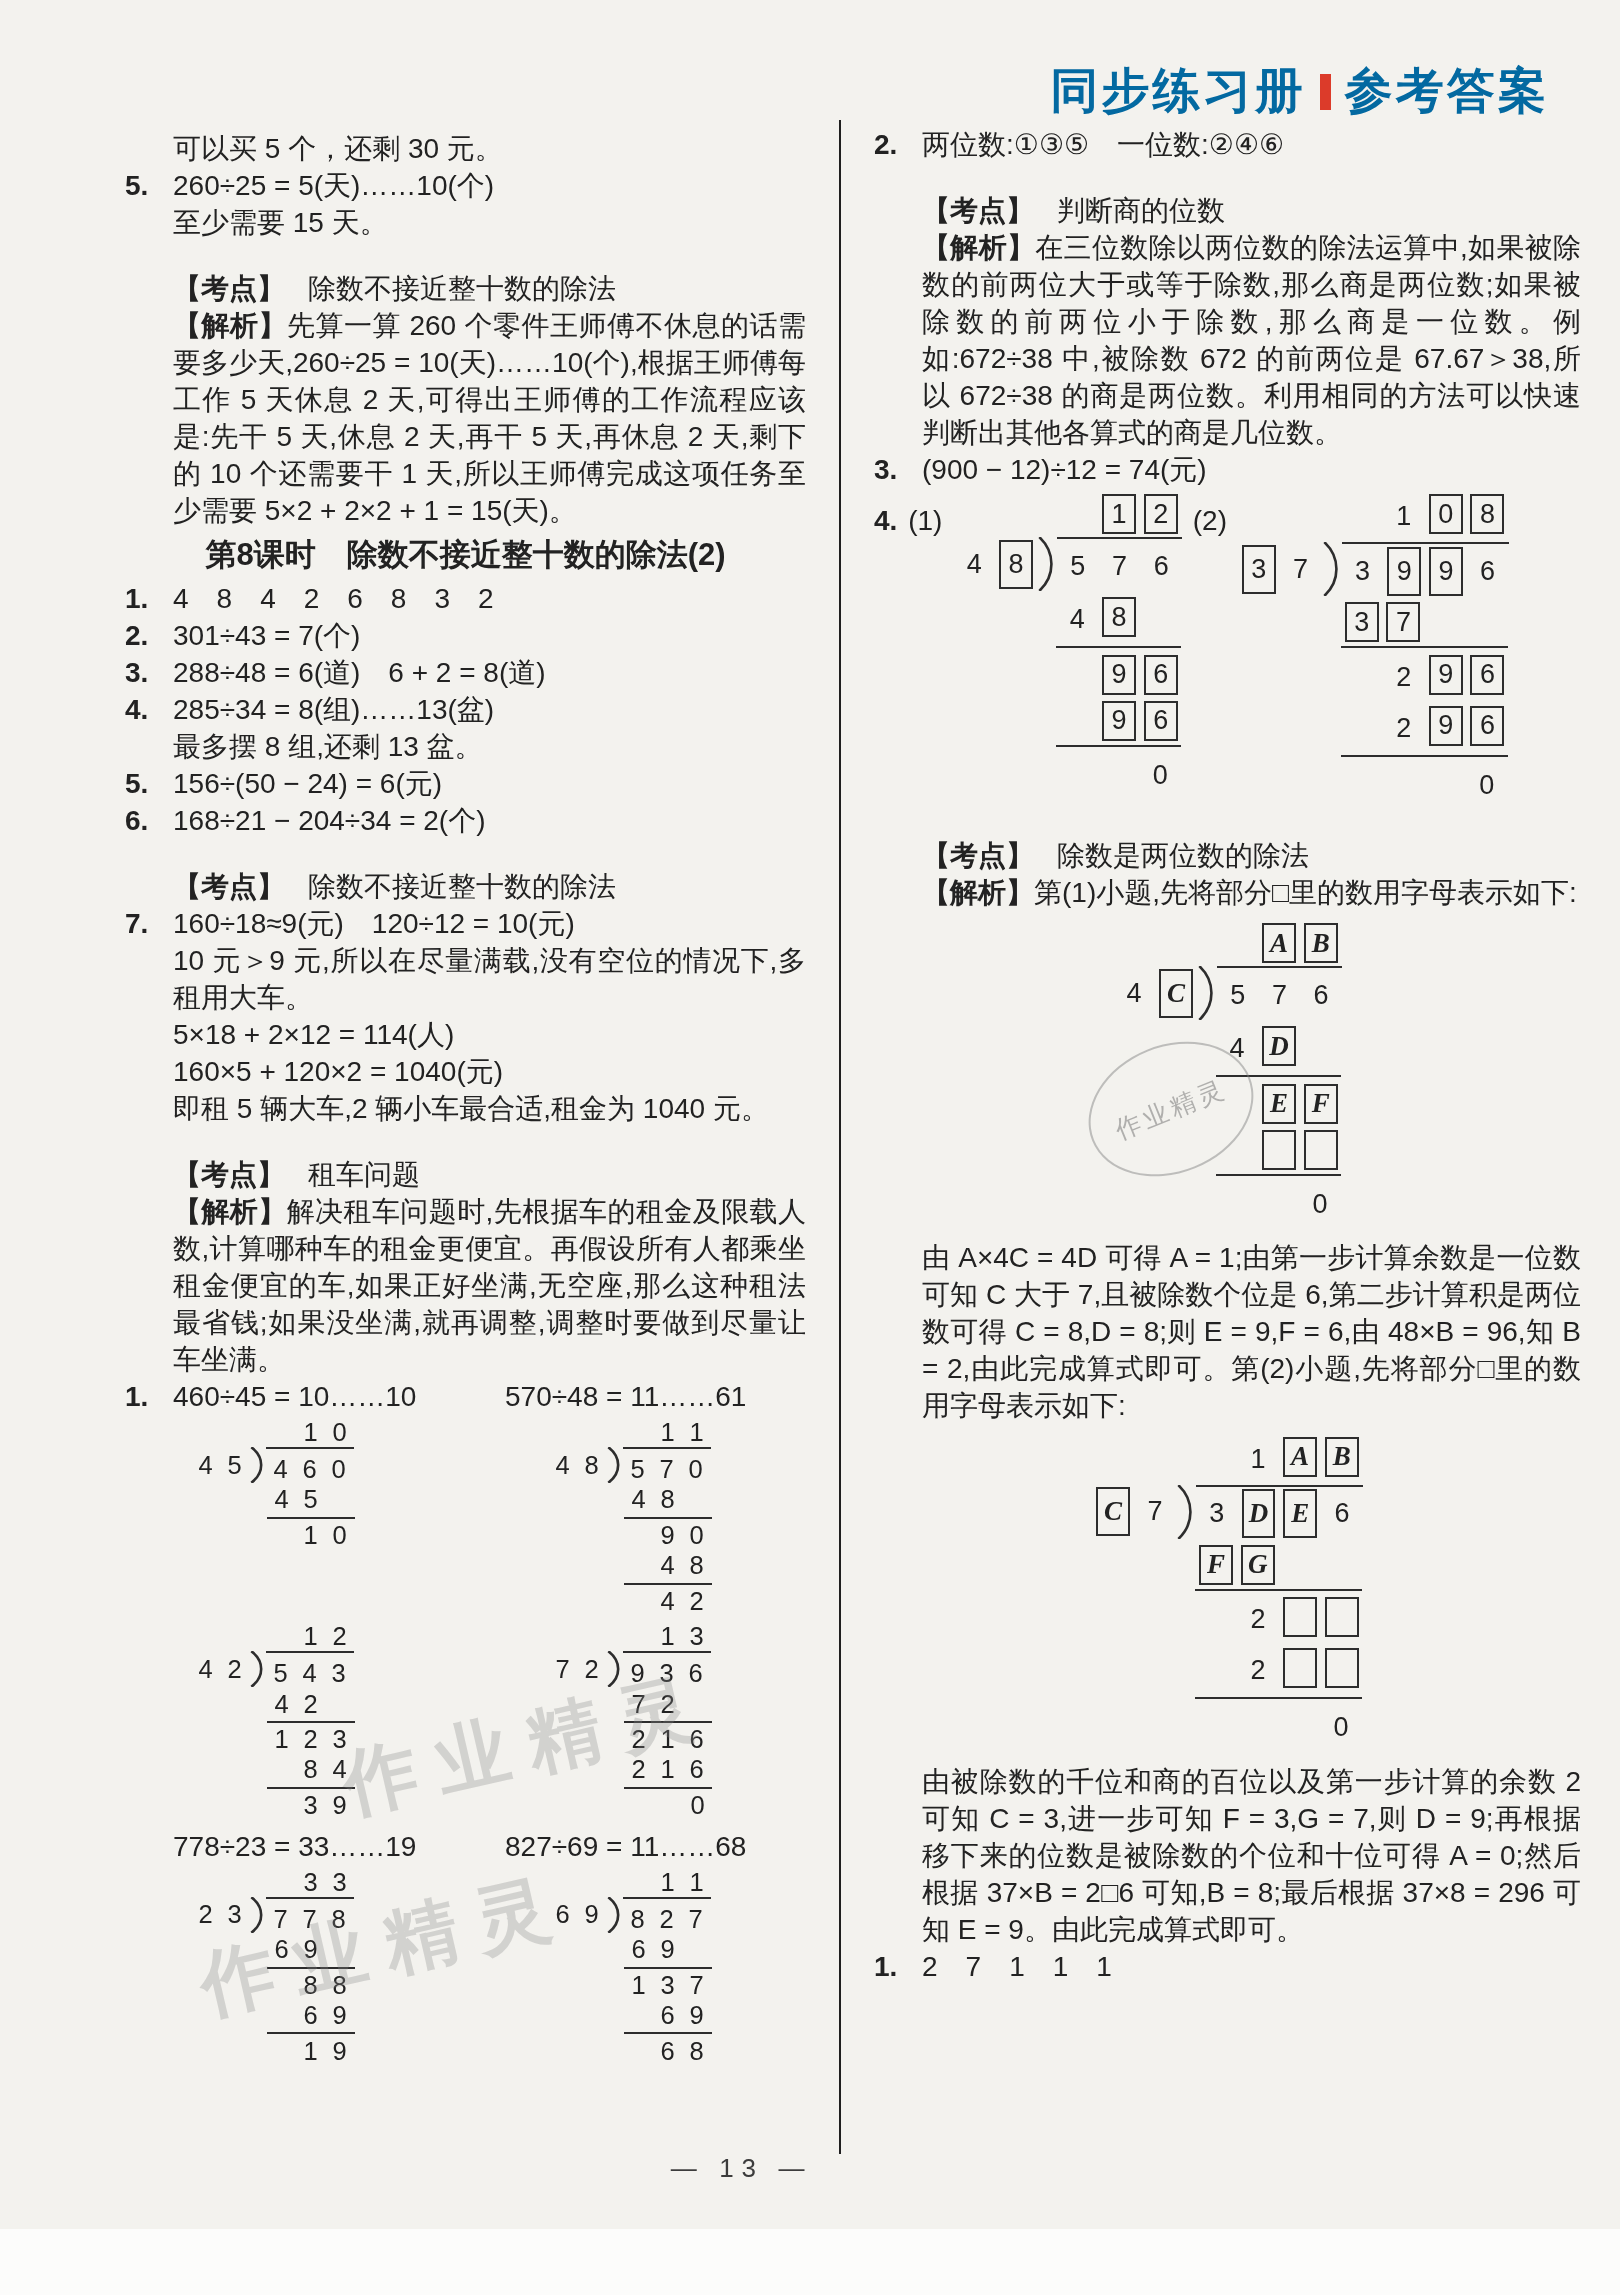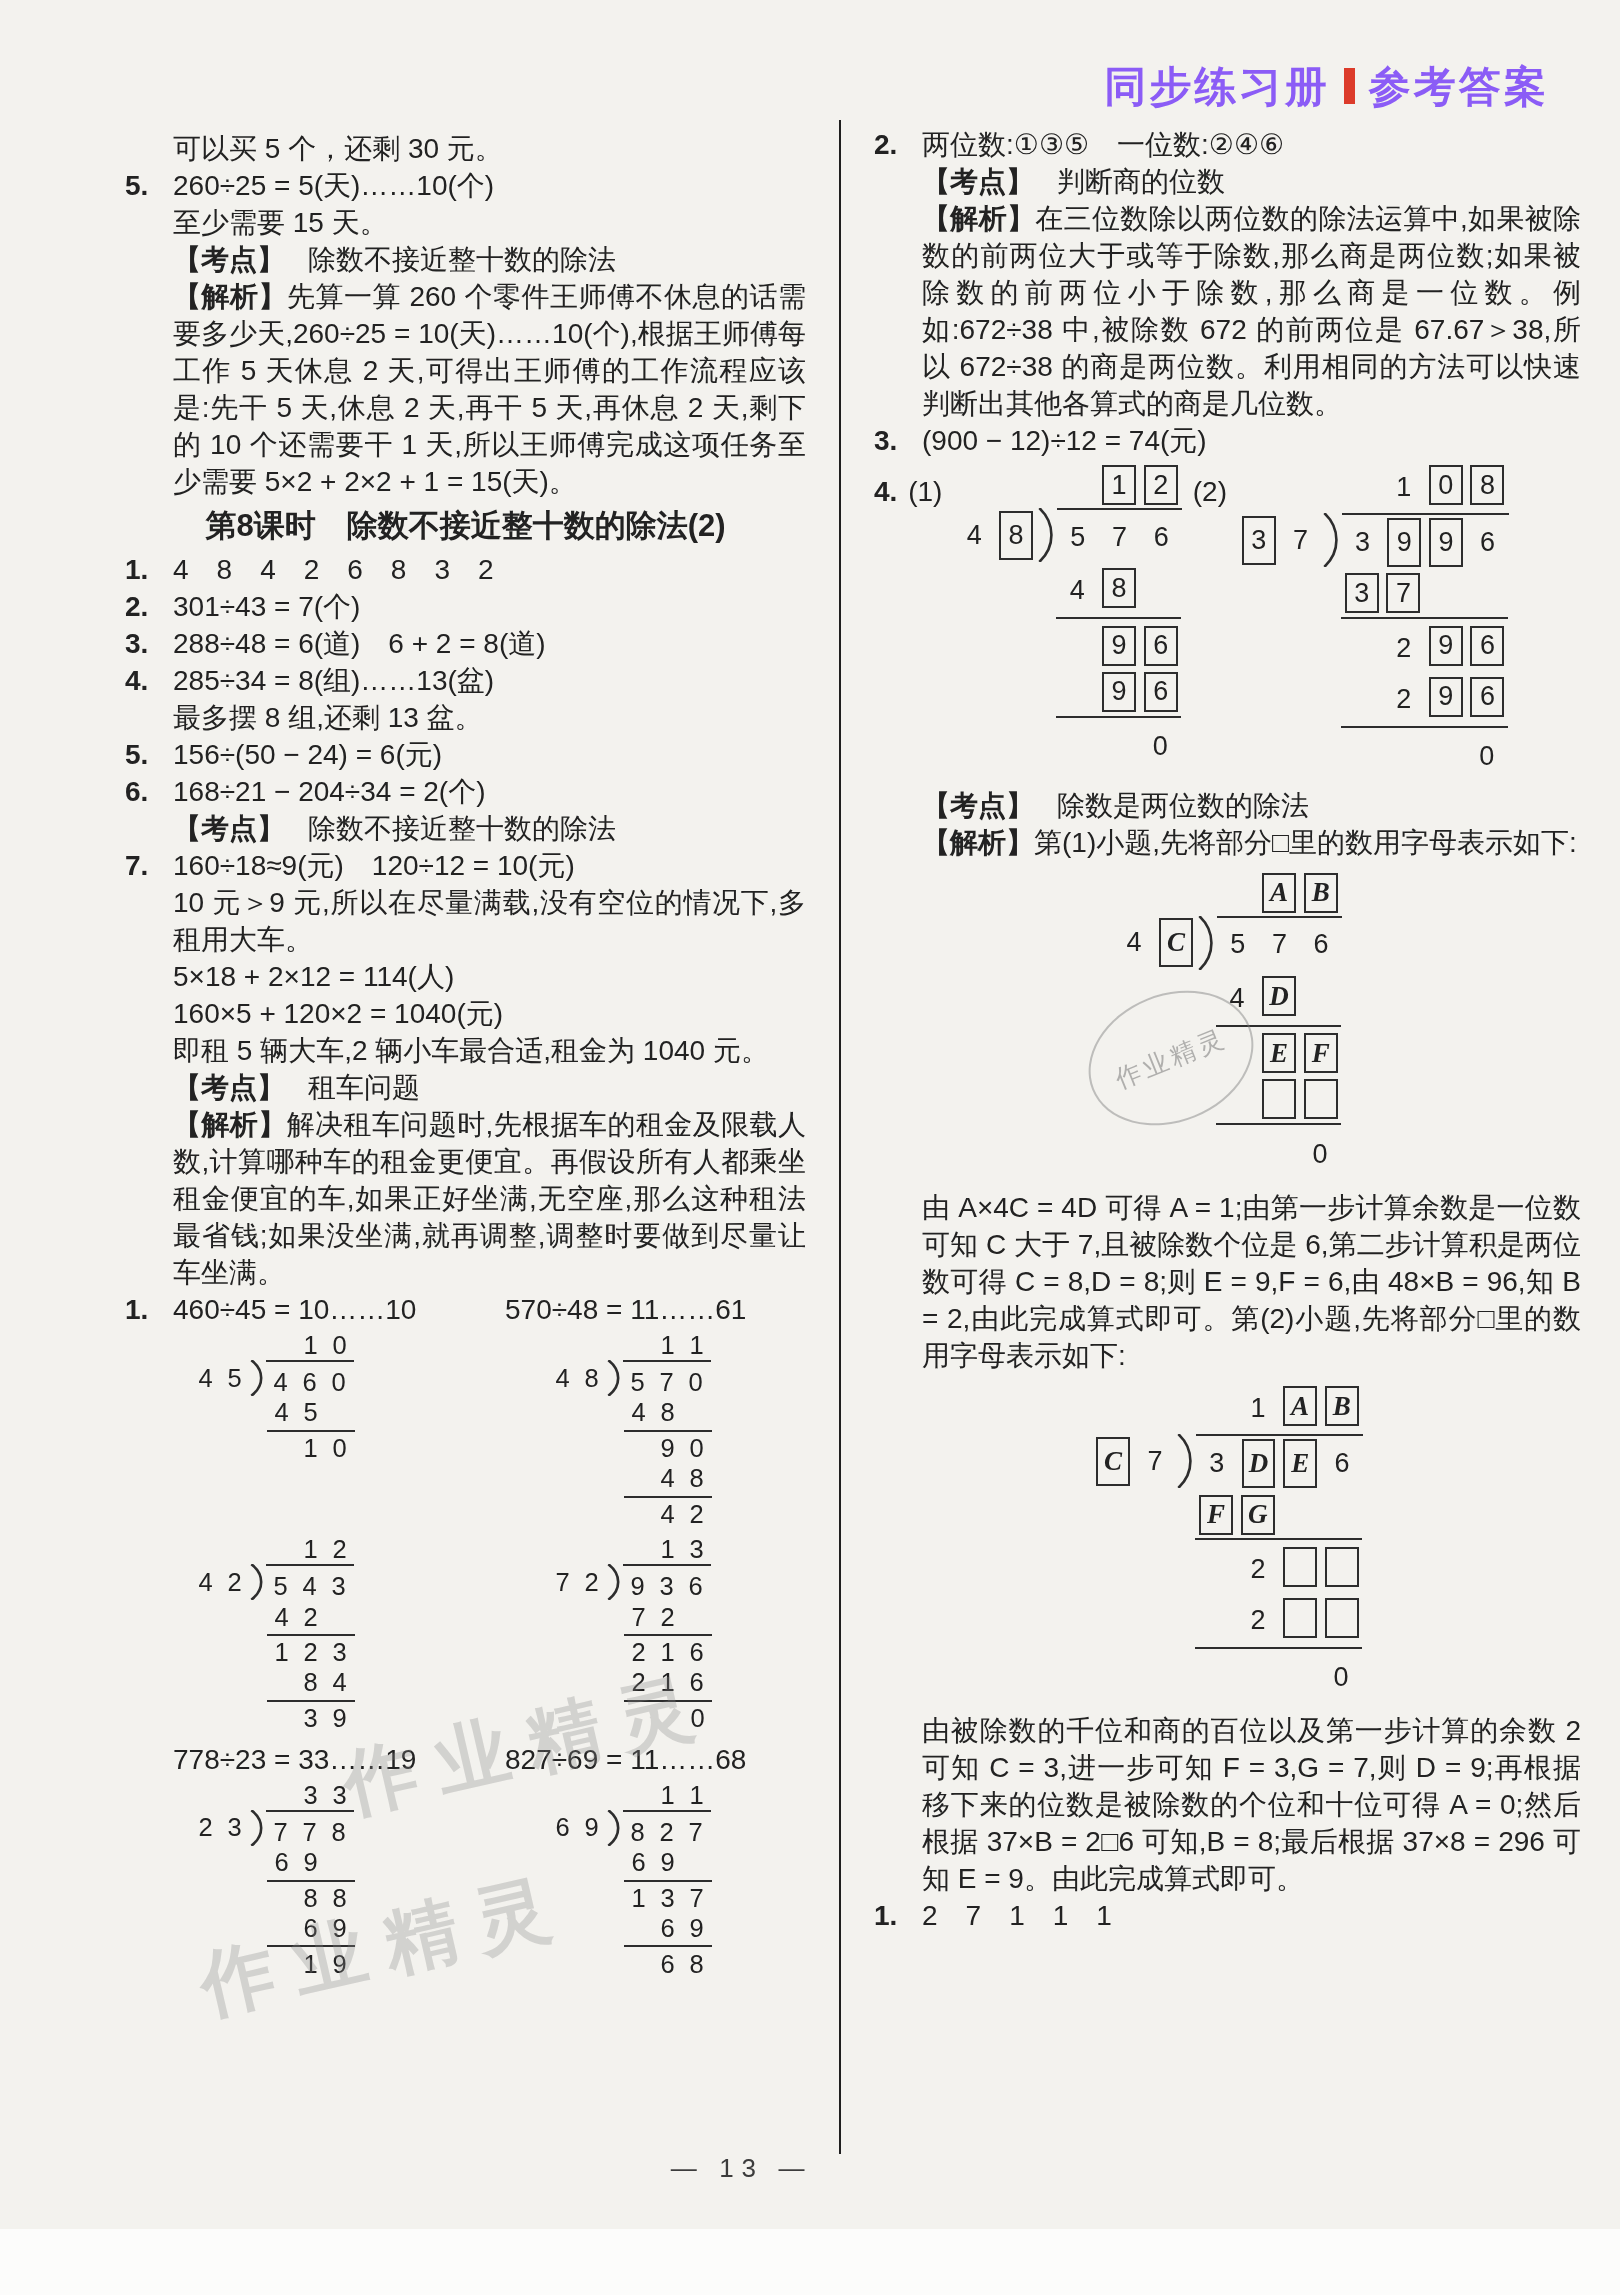--- a/index.html
+++ b/index.html
@@ -8,33 +8,33 @@
     position:relative;
     width:1620px;height:2295px;
     background:#f3f2ee;
     overflow:hidden;
     font-family:"Liberation Sans","DejaVu Sans",sans-serif;
     color:#222;
   }
   
   .header{
     position:absolute;top:59px;right:71px;
-    font-size:42px;font-weight:700;letter-spacing:3.1px;
-    color:#8b5cf6;white-space:nowrap;
+    font-size:48px;font-weight:700;letter-spacing:3.1px;
+    color:#0369a1;white-space:nowrap;
   }
   .h-bar{display:inline-block;width:10.8px;height:36px;background:#dc3b2a;margin:0 14px;vertical-align:-3.1px;}
   
   .col{position:absolute;font-size:28px;line-height:37px;}
   .col.left{left:125px;top:130px;width:681px;}
   .col.right{left:874px;top:126px;width:707px;}
   .col-divider{position:absolute;left:839px;top:120px;width:2.3px;height:2034px;background:#1f1f1f;}
   
   .line{position:relative;padding-left:48px;min-height:37px;}
   .line .num{position:absolute;left:0;top:0;font-weight:700;}
-  .point{position:relative;padding-left:48px;}
+  .point{position:relative;padding-left:48px;margin-top:29px;}
   .point .lab{font-weight:700;}
   .point .gap{display:inline-block;width:23px;}
   .para{margin-left:48px;text-align:justify;}
   .para .lab{font-weight:700;}
   .heading{font-weight:700;font-size:31px;line-height:48px;text-align:center;margin:1.5px 0;}
   .eqrow{position:relative;padding-left:48px;line-height:37px;}
   .eqrow .num{position:absolute;left:0;font-weight:700;}
   .eqrow .eq1{display:inline-block;width:332px;}
   
   .ld{display:inline-block;color:#222;}

